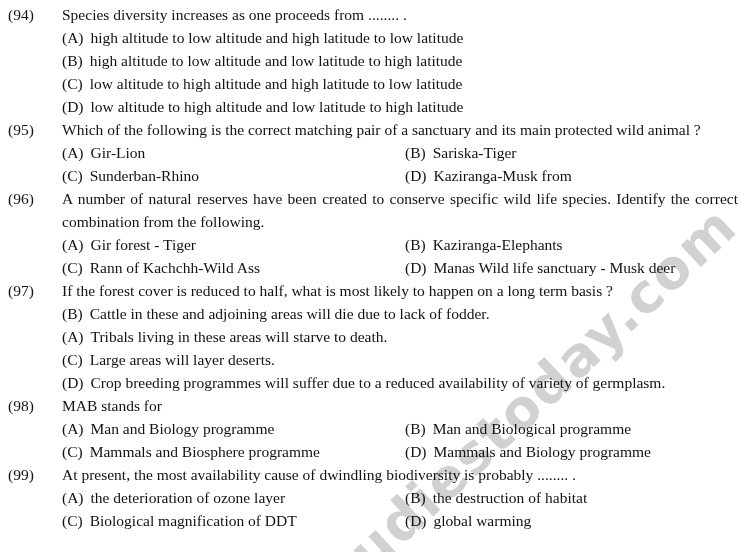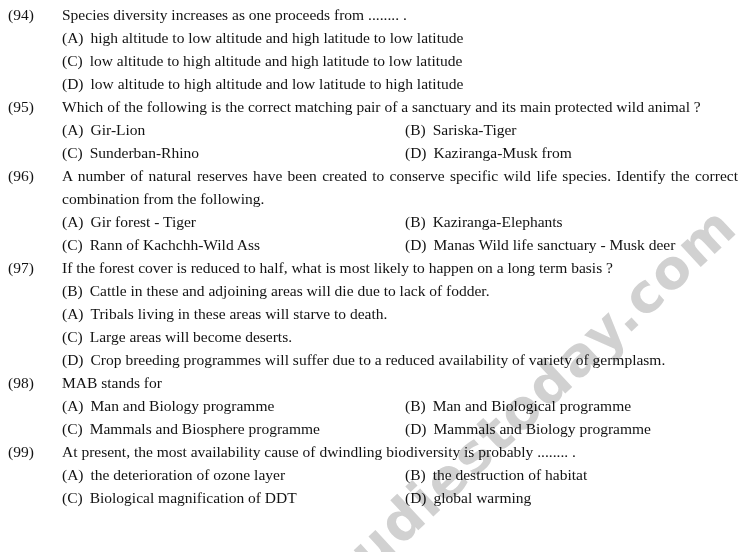--- a/index.html
+++ b/index.html
@@ -74,20 +74,21 @@
 <div class="watermark">studiestoday.com</div>
 
 <div class="page">
 
   <div class="q">
     <div class="qnum">(94)</div>
     <div class="qbody">
       <div class="qtext">Species diversity increases as one proceeds from ........ .</div>
       <div class="opts1">
         <div class="opt"><span class="opt-label">(A)</span><span>high altitude to low altitude and high latitude to low latitude</span></div>
+        <div class="opt"><span class="opt-label">(B)</span><span>high altitude to low altitude and low latitude to high latitude</span></div>
         <div class="opt"><span class="opt-label">(C)</span><span>low altitude to high altitude and high latitude to low latitude</span></div>
         <div class="opt"><span class="opt-label">(D)</span><span>low altitude to high altitude and low latitude to high latitude</span></div>
       </div>
     </div>
   </div>
 
   <div class="q">
     <div class="qnum">(95)</div>
     <div class="qbody">
       <div class="qtext">Which of the following is the correct matching pair of a sanctuary and its main protected wild animal ?</div>
@@ -113,21 +114,21 @@
     </div>
   </div>
 
   <div class="q">
     <div class="qnum">(97)</div>
     <div class="qbody">
       <div class="qtext">If the forest cover is reduced to half, what is most likely to happen on a long term basis ?</div>
       <div class="opts1">
         <div class="opt"><span class="opt-label">(B)</span><span>Cattle in these and adjoining areas will die due to lack of fodder.</span></div>
         <div class="opt"><span class="opt-label">(A)</span><span>Tribals living in these areas will starve to death.</span></div>
-        <div class="opt"><span class="opt-label">(C)</span><span>Large areas will become deserts.</span></div>
+        <div class="opt"><span class="opt-label">(C)</span><span>Large areas will layer deserts.</span></div>
         <div class="opt"><span class="opt-label">(D)</span><span>Crop breeding programmes will suffer due to a reduced availability of variety of germplasm.</span></div>
       </div>
     </div>
   </div>
 
   <div class="q">
     <div class="qnum">(98)</div>
     <div class="qbody">
       <div class="qtext">MAB stands for</div>
       <div class="opts2">

